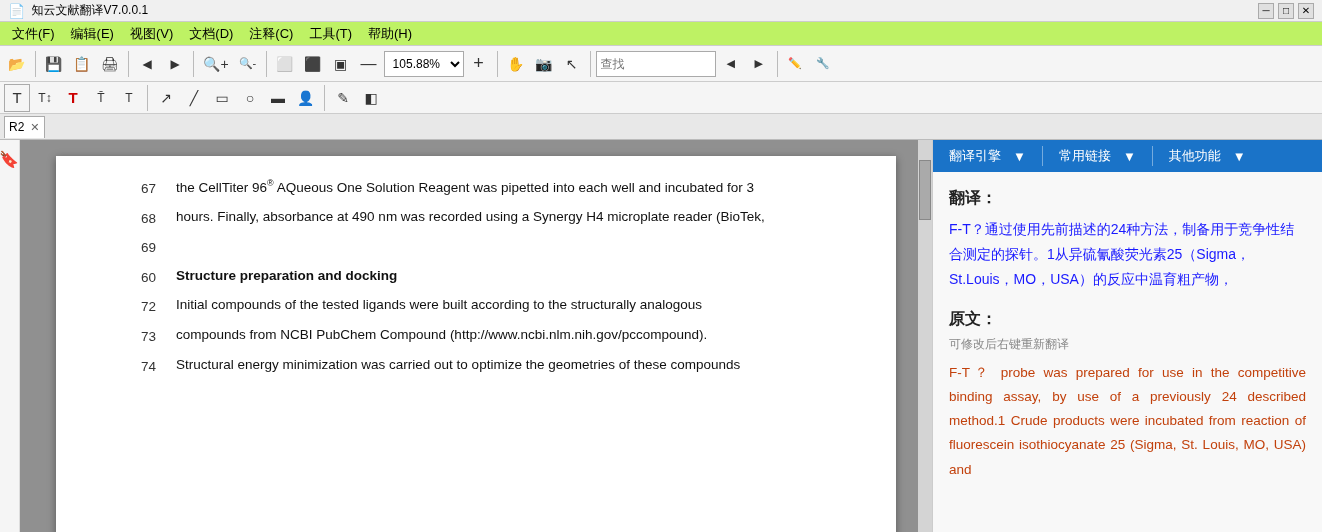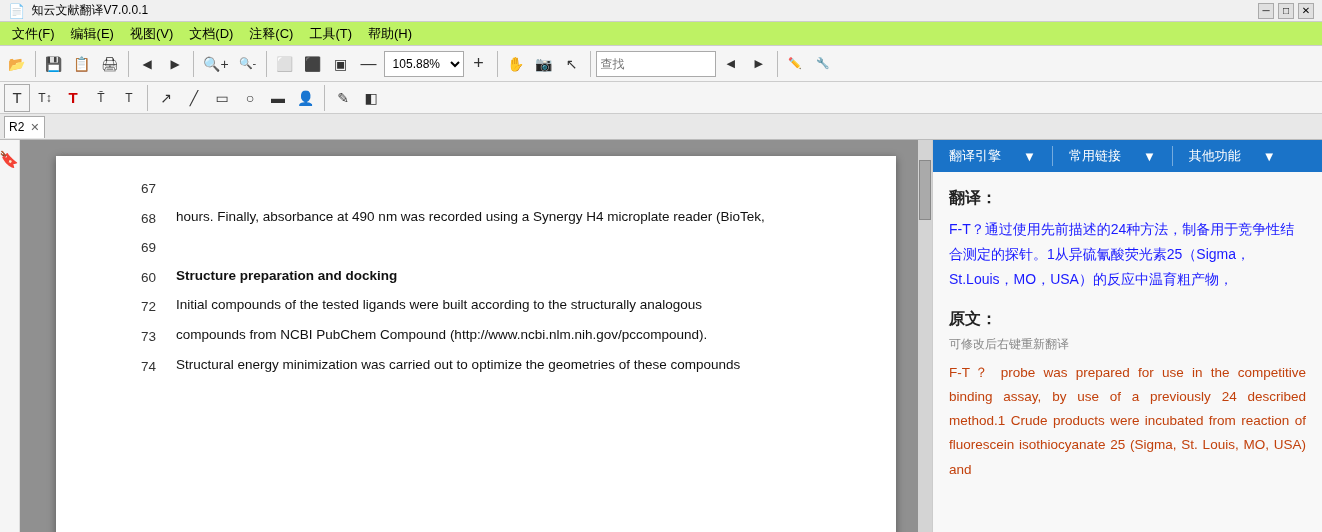--- a/index.html
+++ b/index.html
@@ -199,21 +199,21 @@
       align-items: center;
       padding: 0 8px;
       gap: 4px;
       flex-shrink: 0;
     }
     .right-tb-btn {
       color: white;
       font-size: 13px;
       cursor: pointer;
       padding: 2px 8px;
-      display: flex; align-items: center; gap: 22px;
+      display: flex; align-items: center; gap: 12px;
     }
     .right-tb-separator { width: 1px; height: 20px; background: rgba(255,255,255,0.4); margin: 0 4px; }
 
     .right-content {
       flex: 1;
       overflow-y: auto;
       padding: 16px;
     }
     .translation-section {
       margin-bottom: 16px;
@@ -355,20 +355,21 @@
   <div class="bookmark-area">
     <span class="bookmark-icon">🔖</span>
   </div>
 
   <div class="pdf-area">
     <div class="pdf-scroll">
       <div class="pdf-page">
 
         <div class="pdf-line">
           <span class="line-num">67</span>
+          <span class="line-text">the CellTiter 96<sup>®</sup> AQueous One Solution Reagent was pipetted into each well and incubated for 3</span>
         </div>
 
         <div class="pdf-line">
           <span class="line-num">68</span>
           <span class="line-text">hours. Finally, absorbance at 490 nm was recorded using a Synergy H4 microplate reader (BioTek,</span>
         </div>
 
         <div class="pdf-line">
           <span class="line-num">69</span>
         </div>

